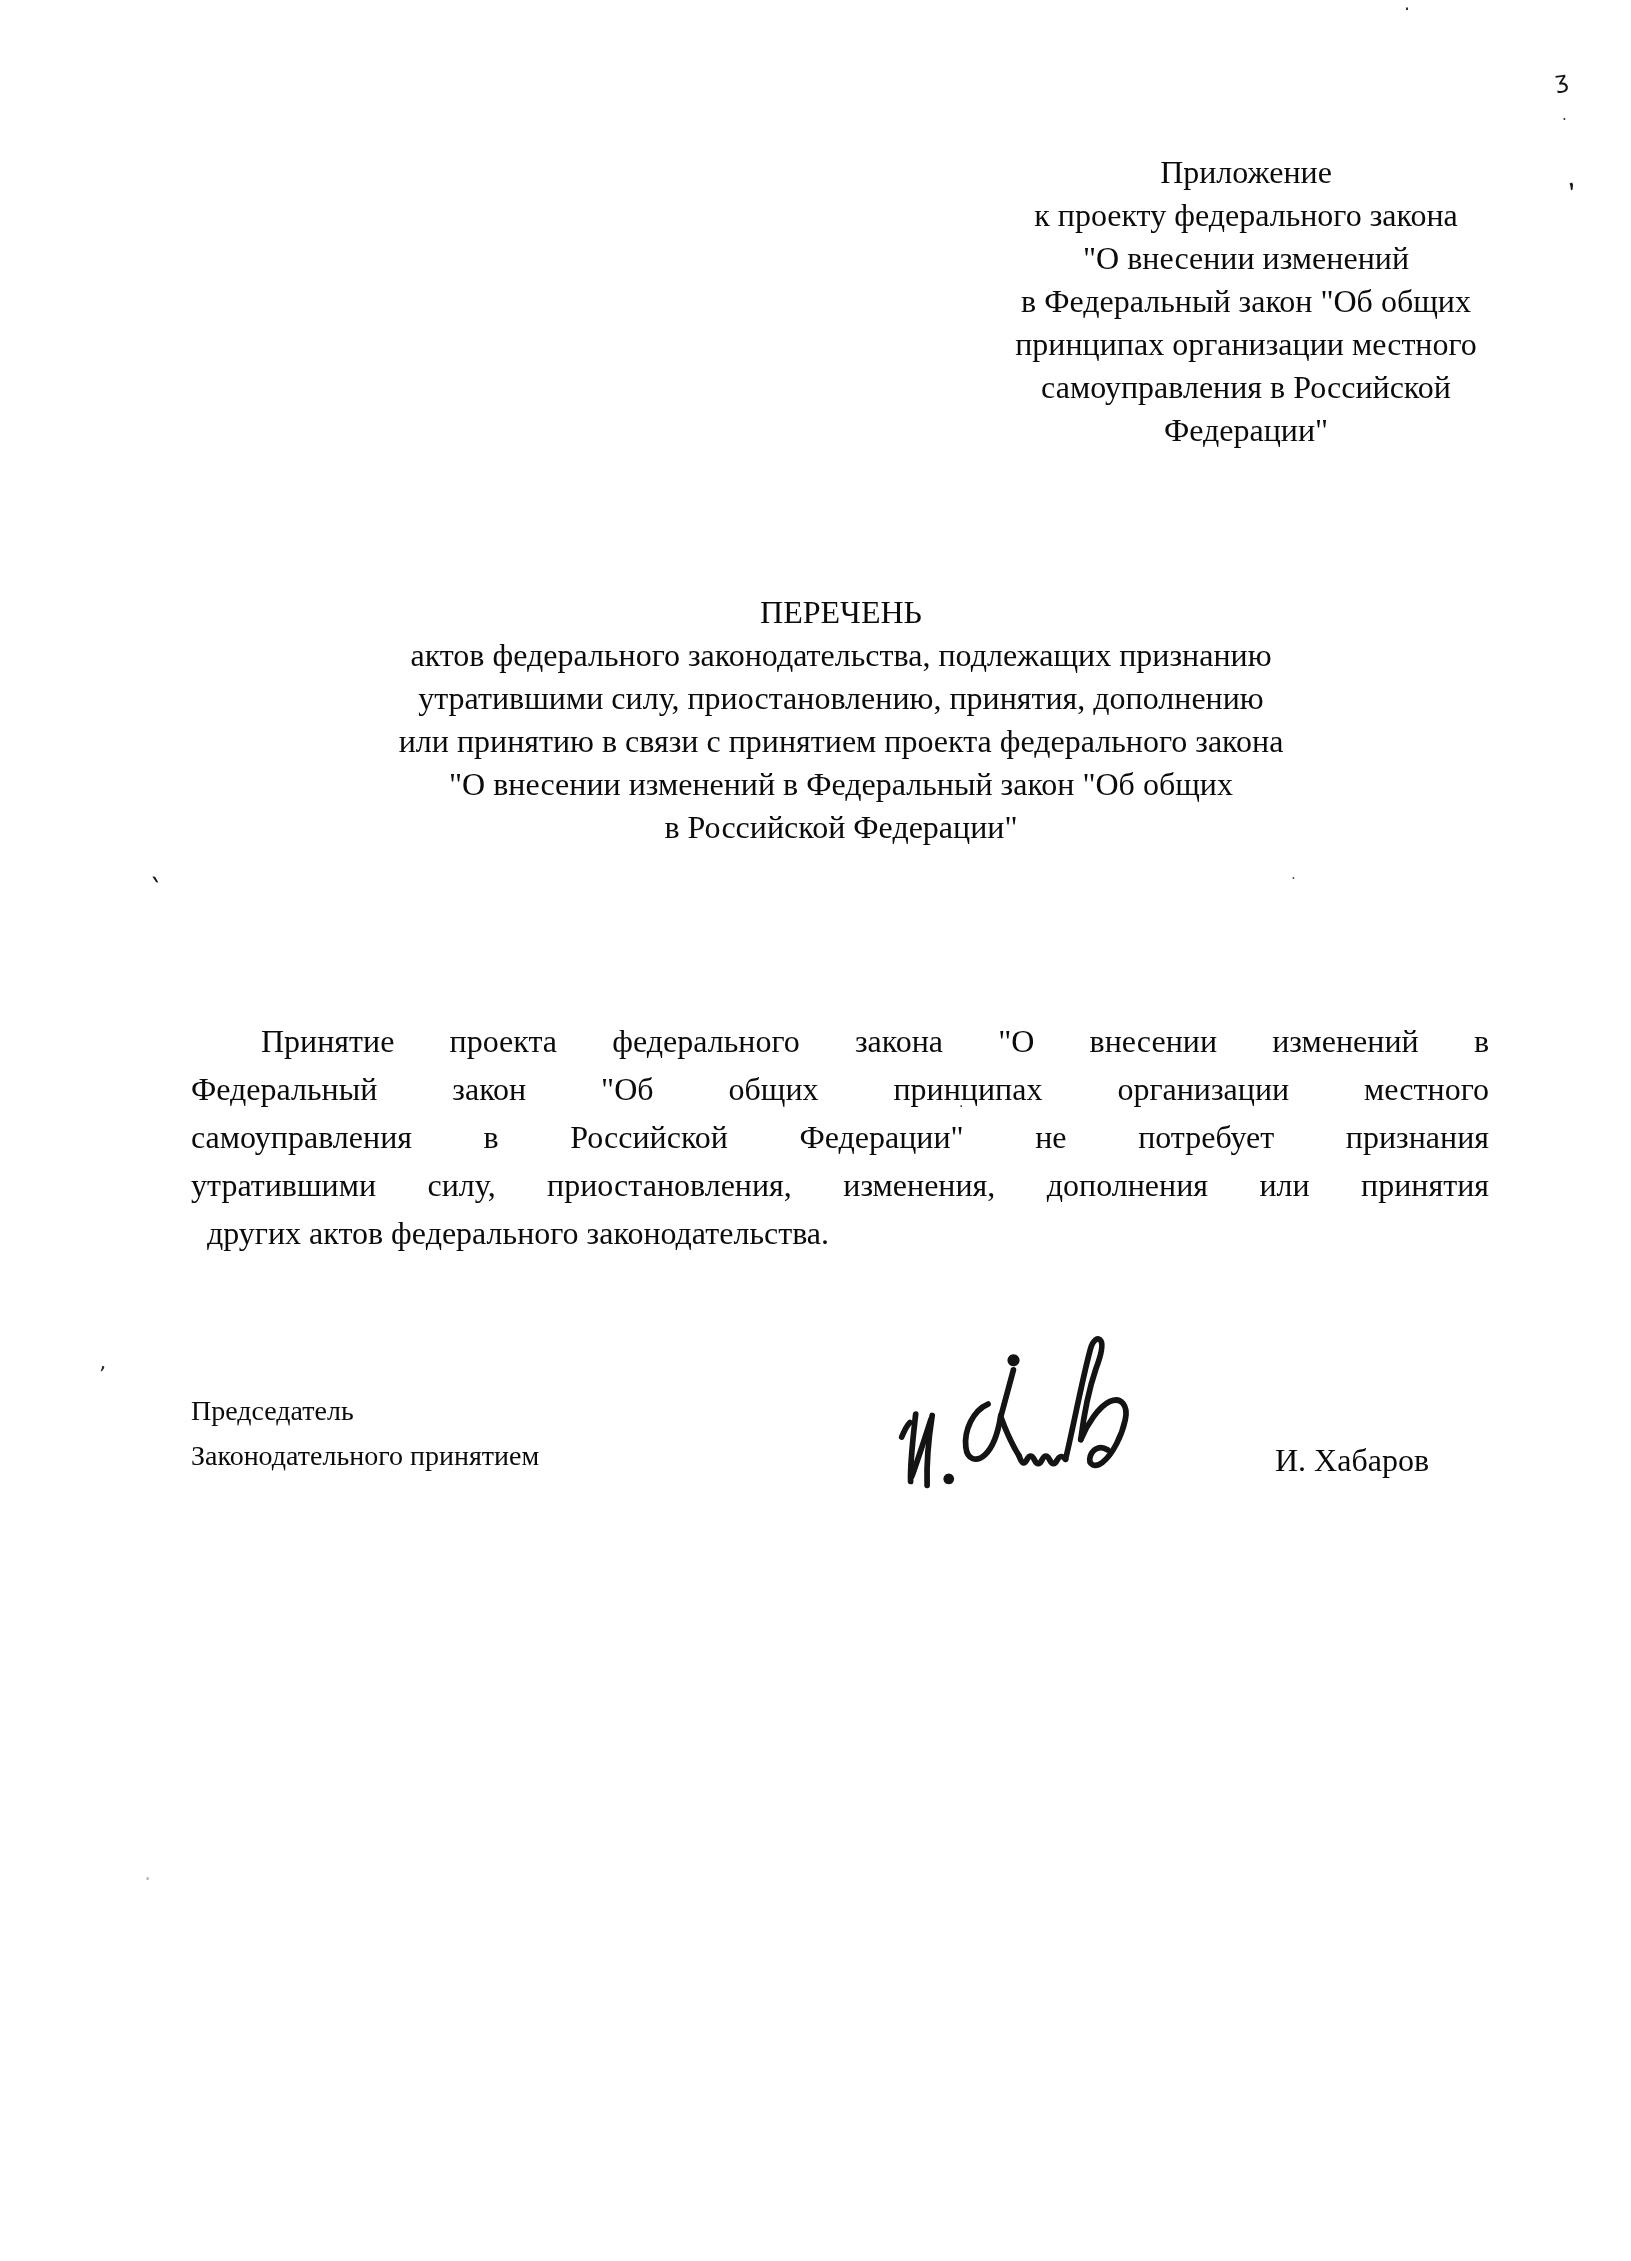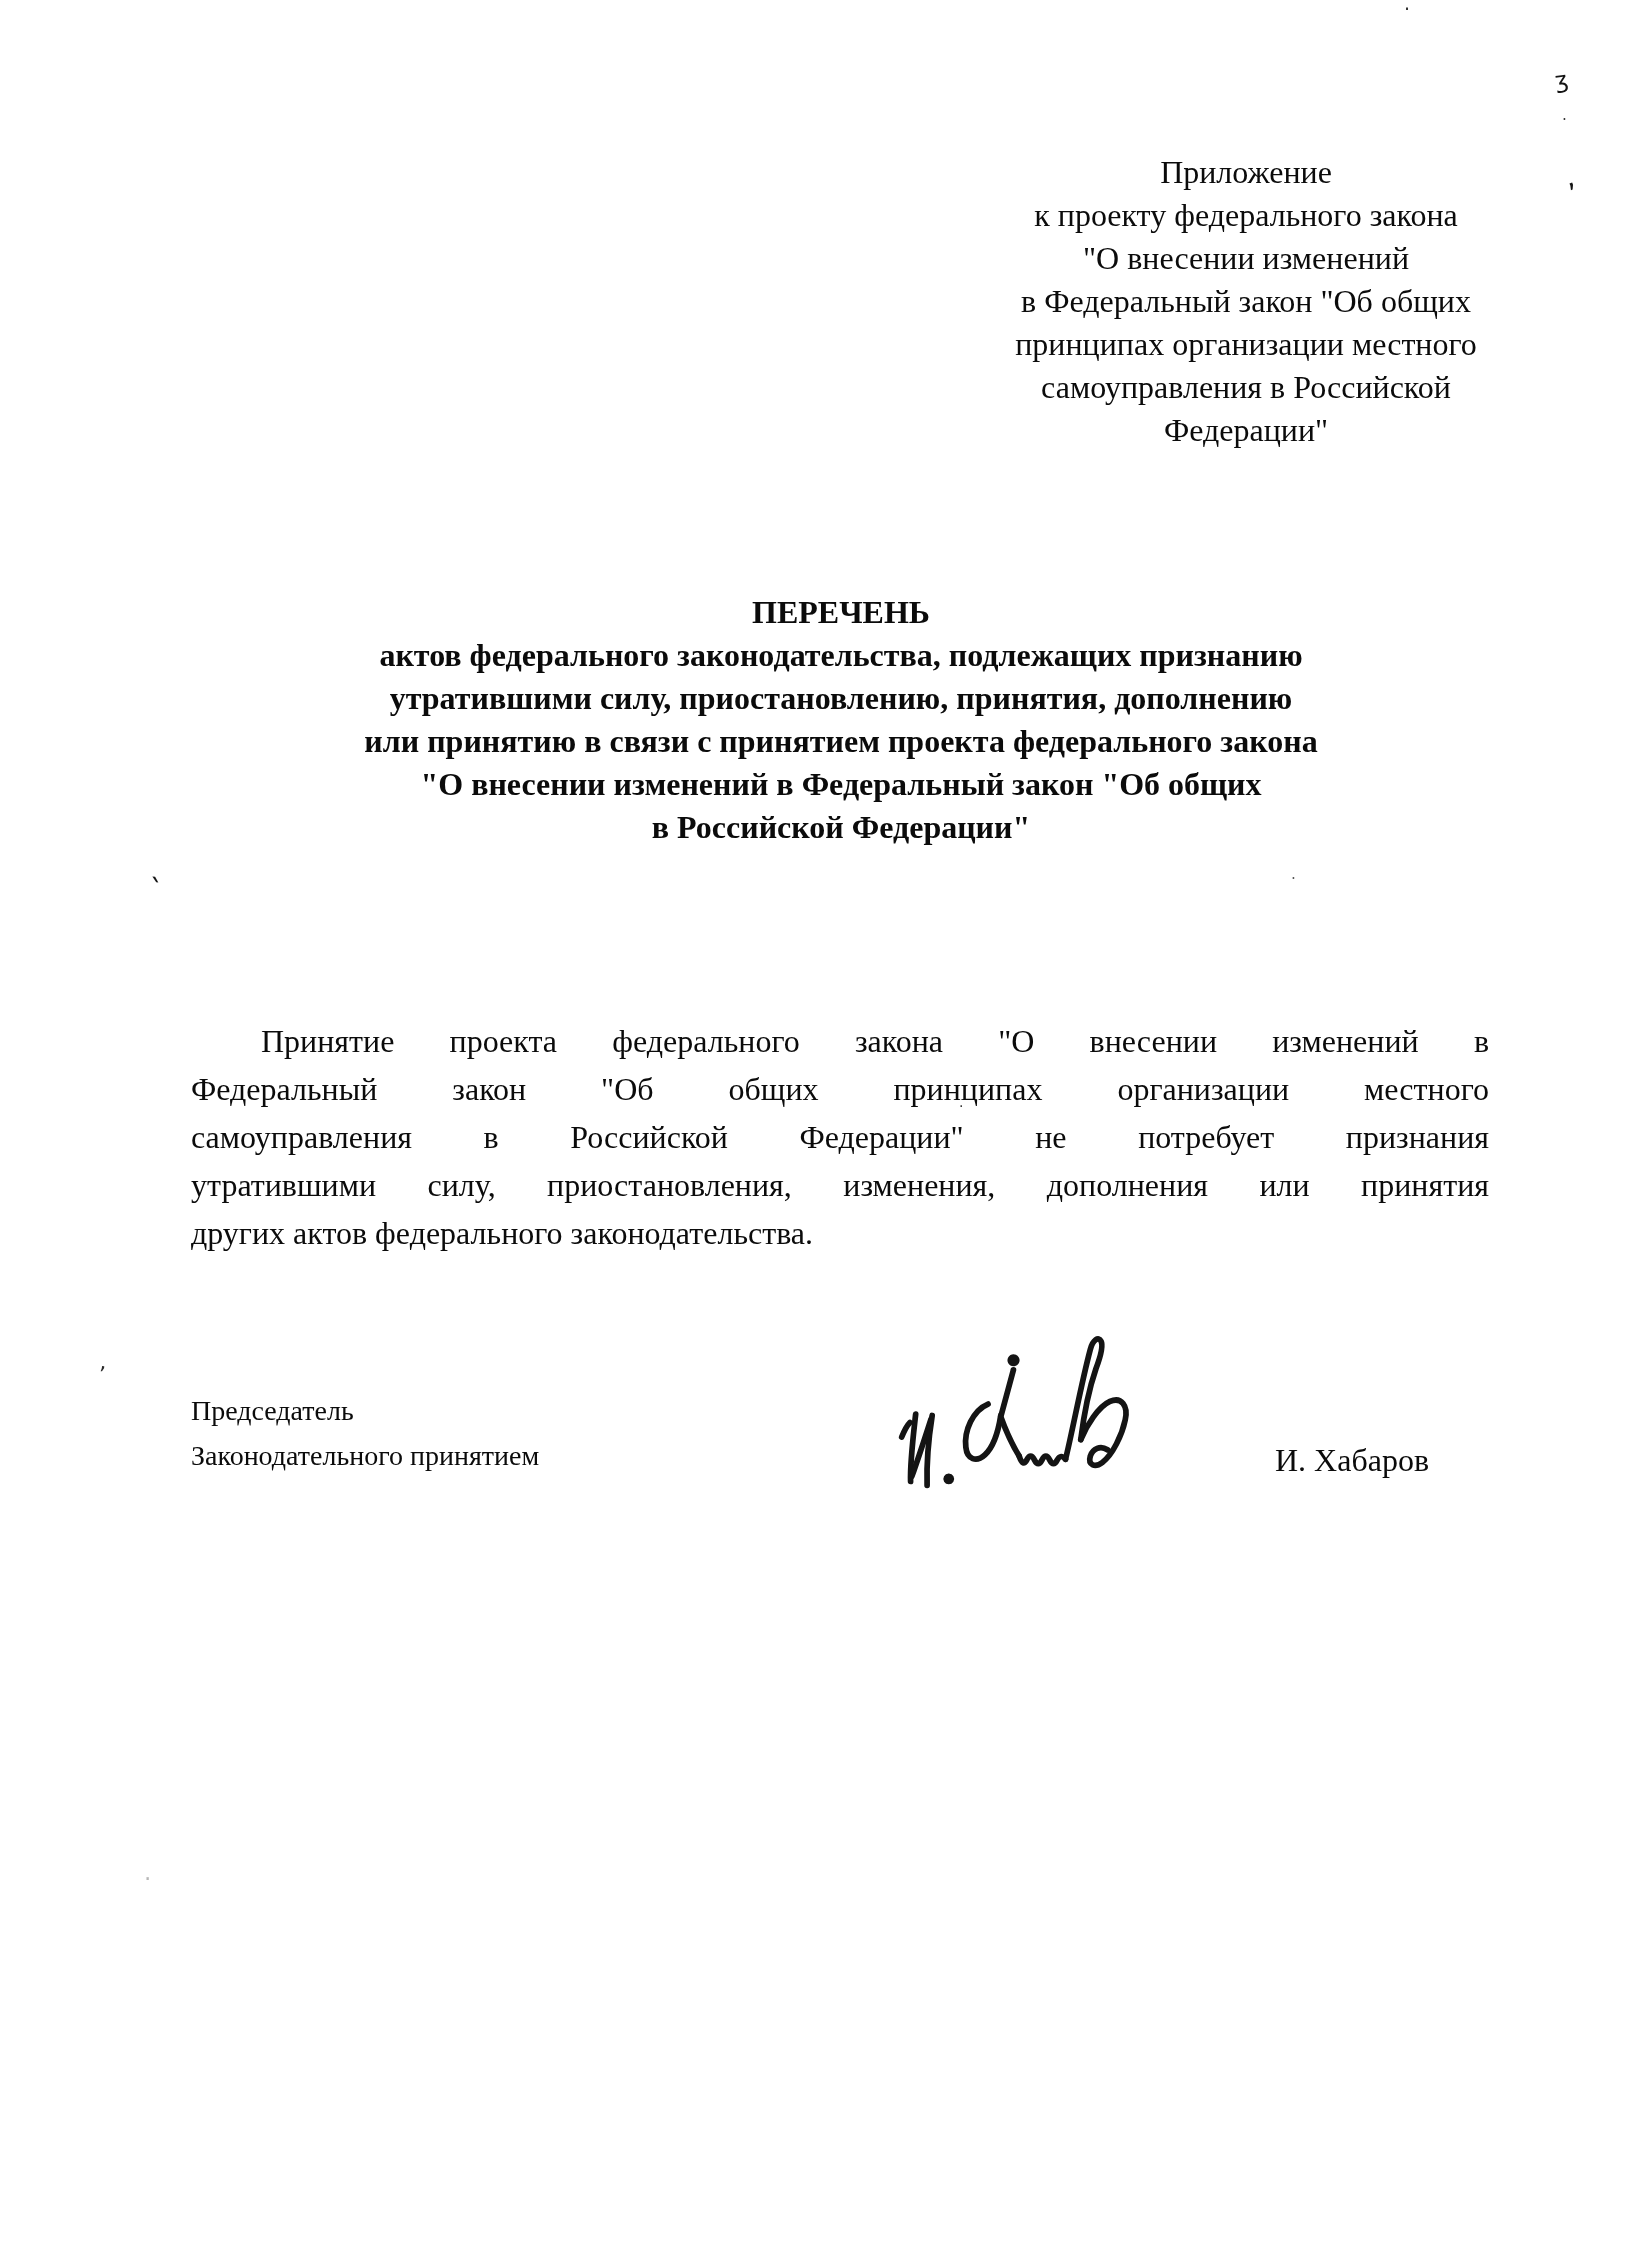--- a/index.html
+++ b/index.html
@@ -34,21 +34,21 @@
   }
 
   
   .heading-block {
     position: absolute;
     left: 191px;
     top: 591px;
     width: 1300px;
     font-size: 32px;
     line-height: 43px;
-    font-weight: bold;
+    font-weight: normal;
     text-align: center;
   }
   .heading-block .doc-line { white-space: nowrap; }
 
   
   .body-block {
     position: absolute;
     left: 191px;
     top: 1017px;
     width: 1298px;
@@ -58,20 +58,21 @@
   .body-block .jline {
     display: block;
     white-space: normal;
     text-align: justify;
     text-align-last: justify;
   }
   .body-block .jline.first { text-indent: 70px; }
   .body-block .jline.last {
     text-align: right;
     text-align-last: left;
+    margin-left: 16px;
   }
 
   
   .sig-role {
     position: absolute;
     left: 191px;
     top: 1388px;
     font-size: 28px;
     line-height: 45px;
   }

